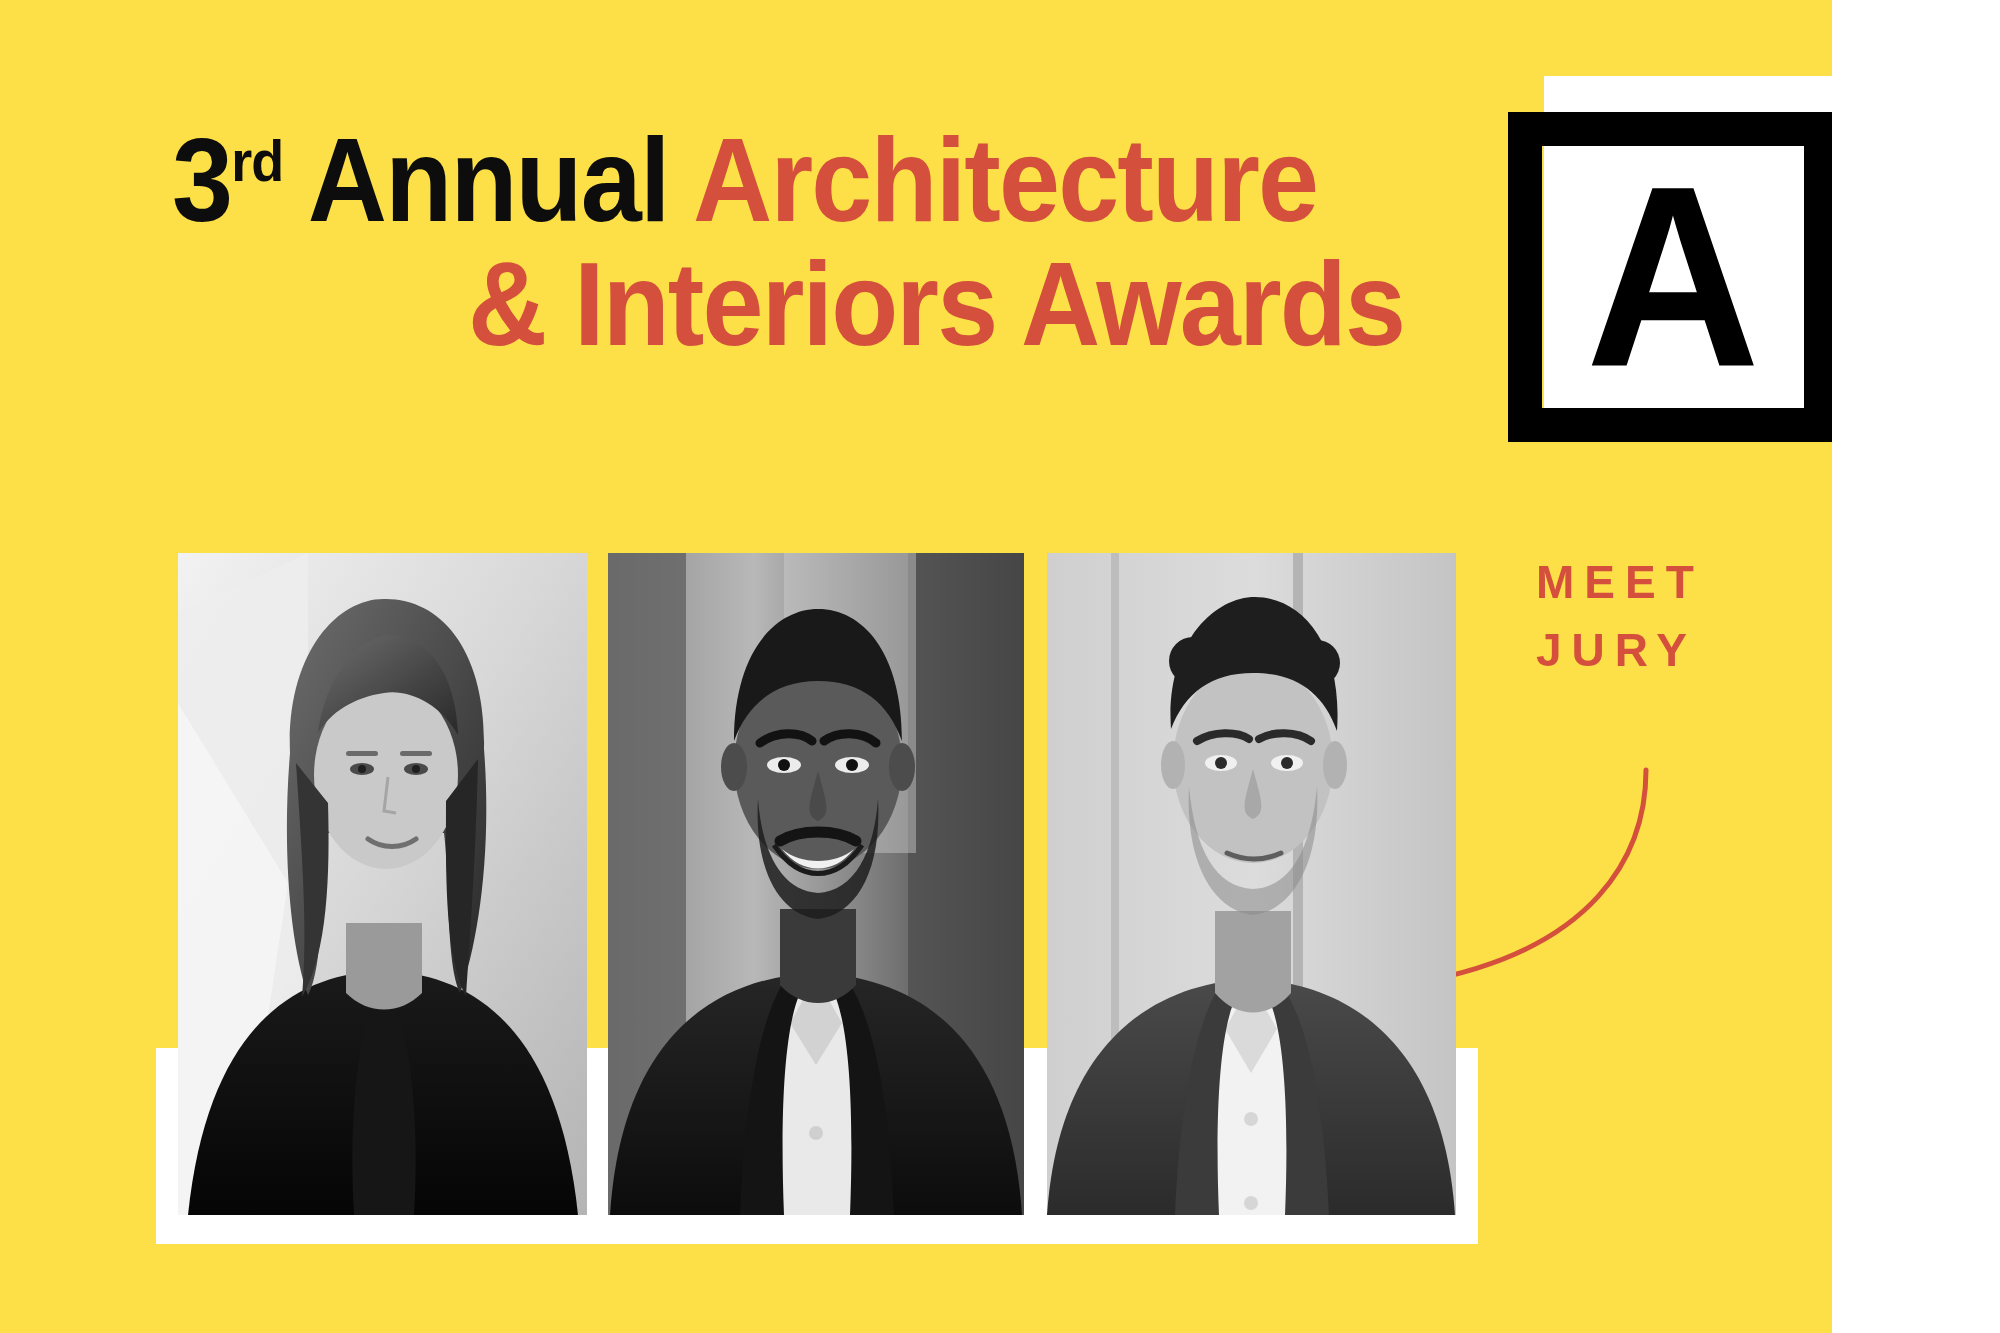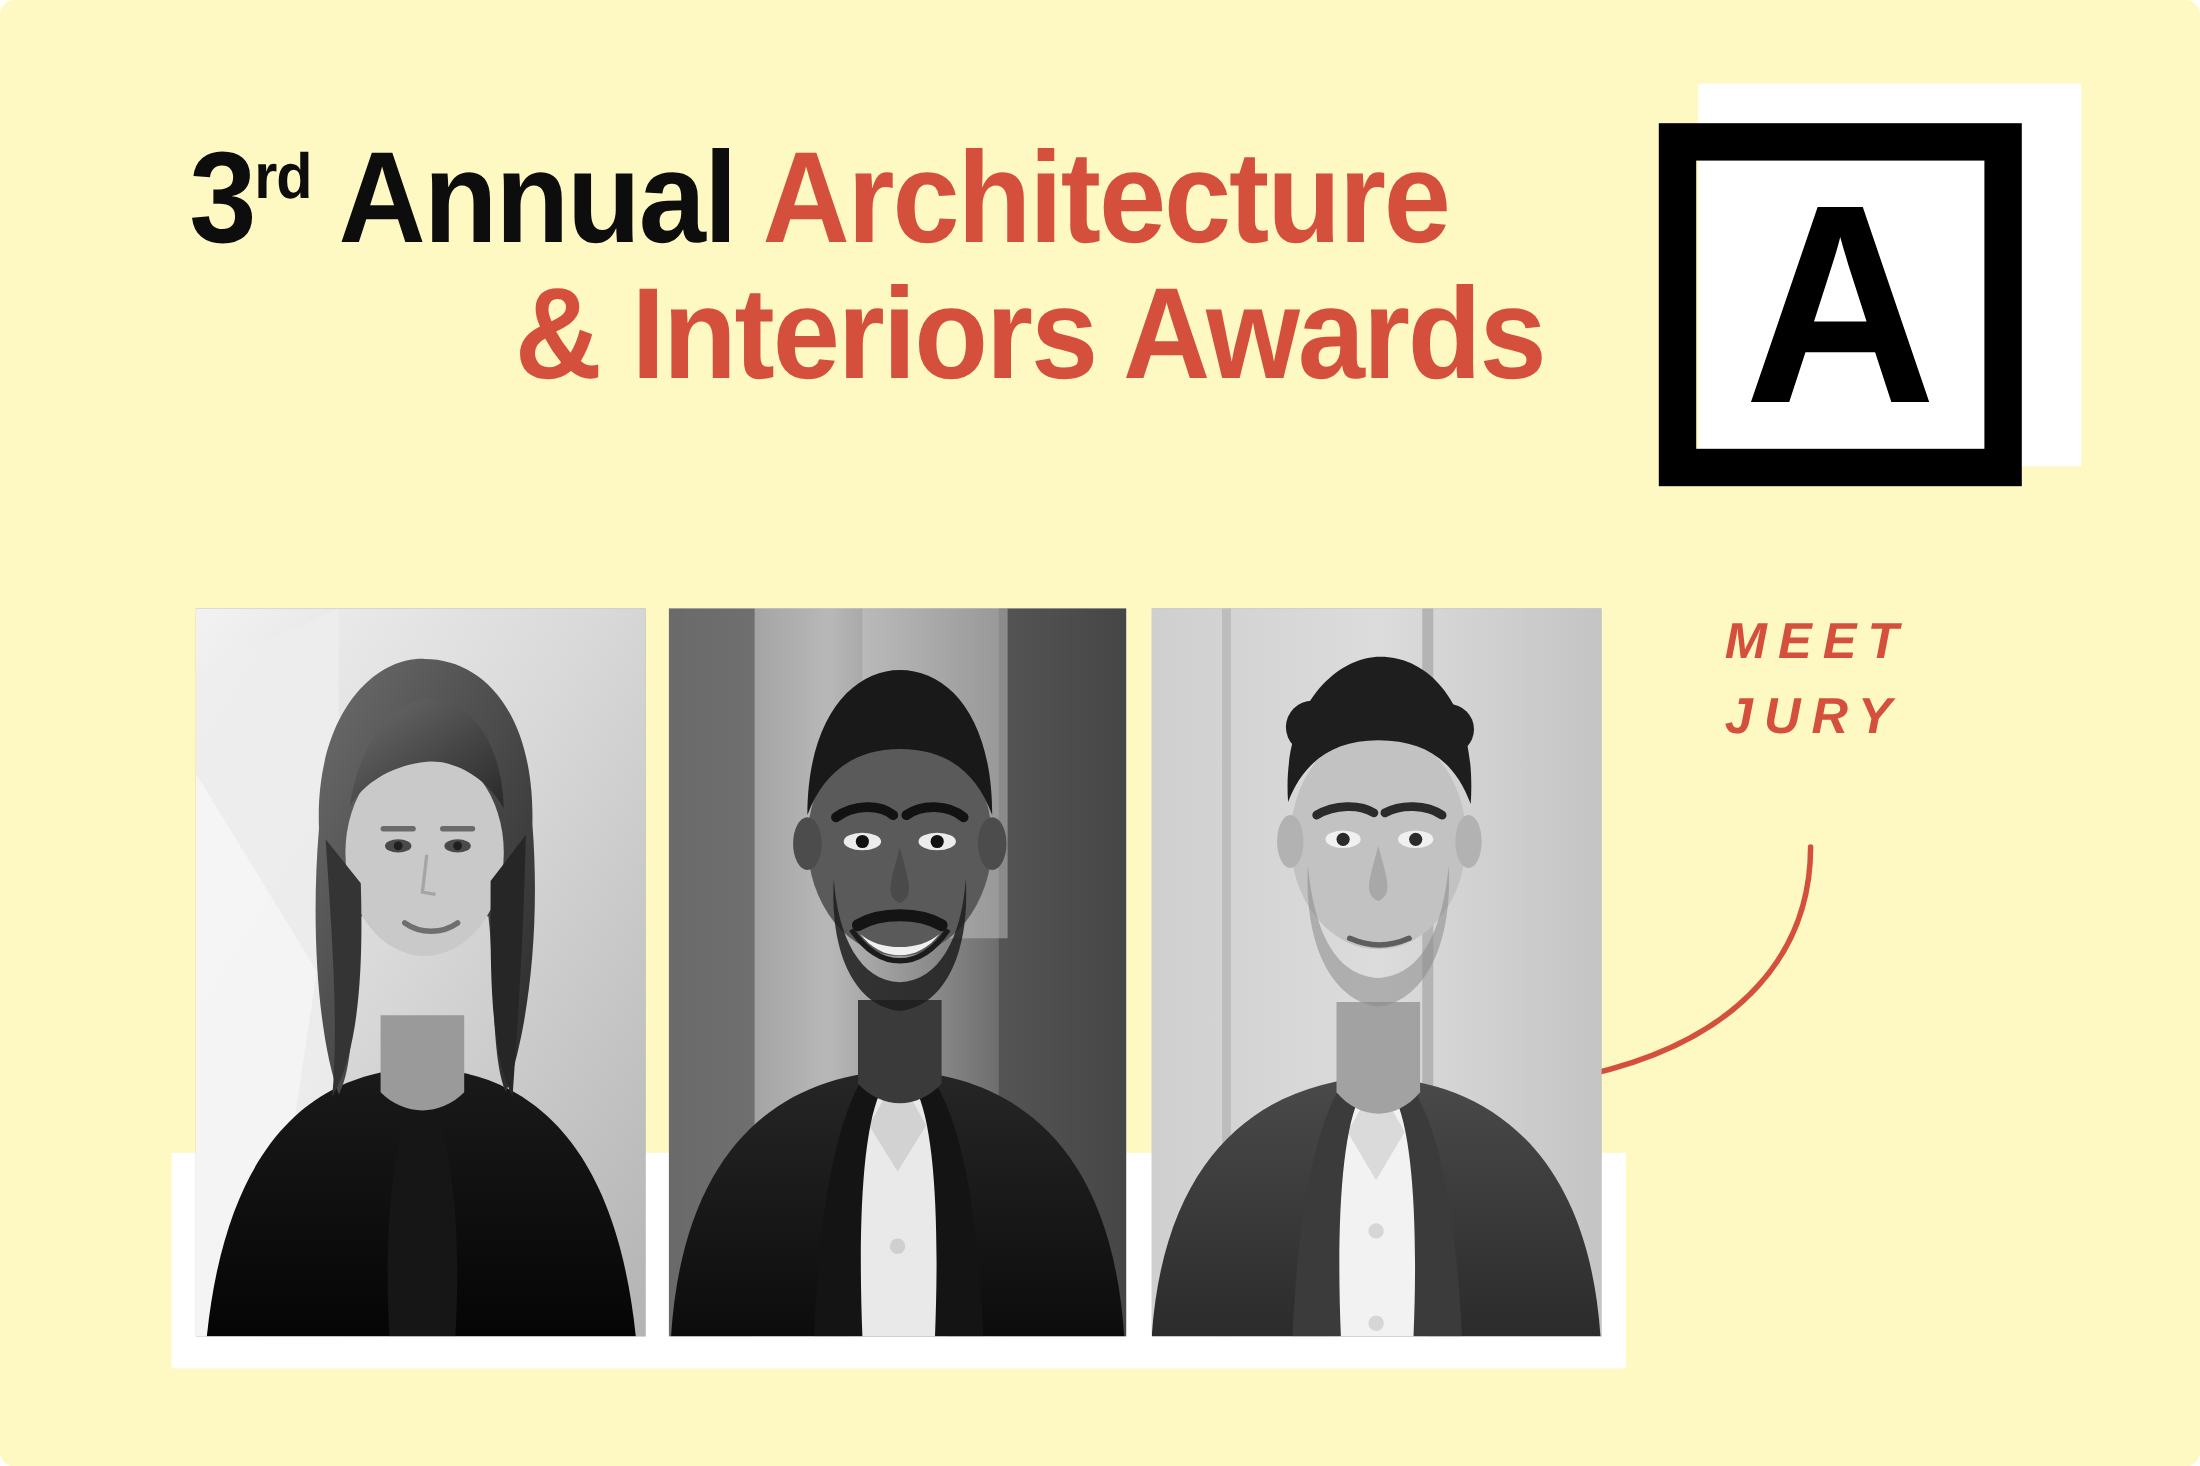--- a/index.html
+++ b/index.html
@@ -3,25 +3,24 @@
 <meta charset="utf-8">
 <title>3rd Annual Architecture &amp; Interiors Awards</title>
 <style>
   html,body{margin:0;padding:0;}
   body{
     font-family:"Liberation Sans", sans-serif;
     background:#ffffff;
   }
   #poster{
     position:relative;
-    width:2000px;
+    width:1832px;
     height:1333px;
     overflow:hidden;
-    background:#fef9c3;
-    border-radius:13px;
+    background:#fde047;
   }
 
   
   #headline{
     position:absolute;
     left:172px;
     top:118px;
     width:1300px;
   }
   .title-line{
@@ -85,24 +84,23 @@
     font-weight:bold;
     font-size:230px;
     line-height:230px;
     color:#000000;
     transform:scaleX(1.05) scaleY(1.12);
   }
 
   
   #jury-callout{
     position:absolute;
-    left:1568px;
+    left:1536px;
     top:548px;
     width:330px;
-    font-style:italic;
   }
   .jury-line{
     font-family:"Liberation Sans", sans-serif;
     font-weight:bold;
     font-size:46px;
     line-height:68px;
     letter-spacing:10px;
     color:#D4503C;
     white-space:nowrap;
   }

